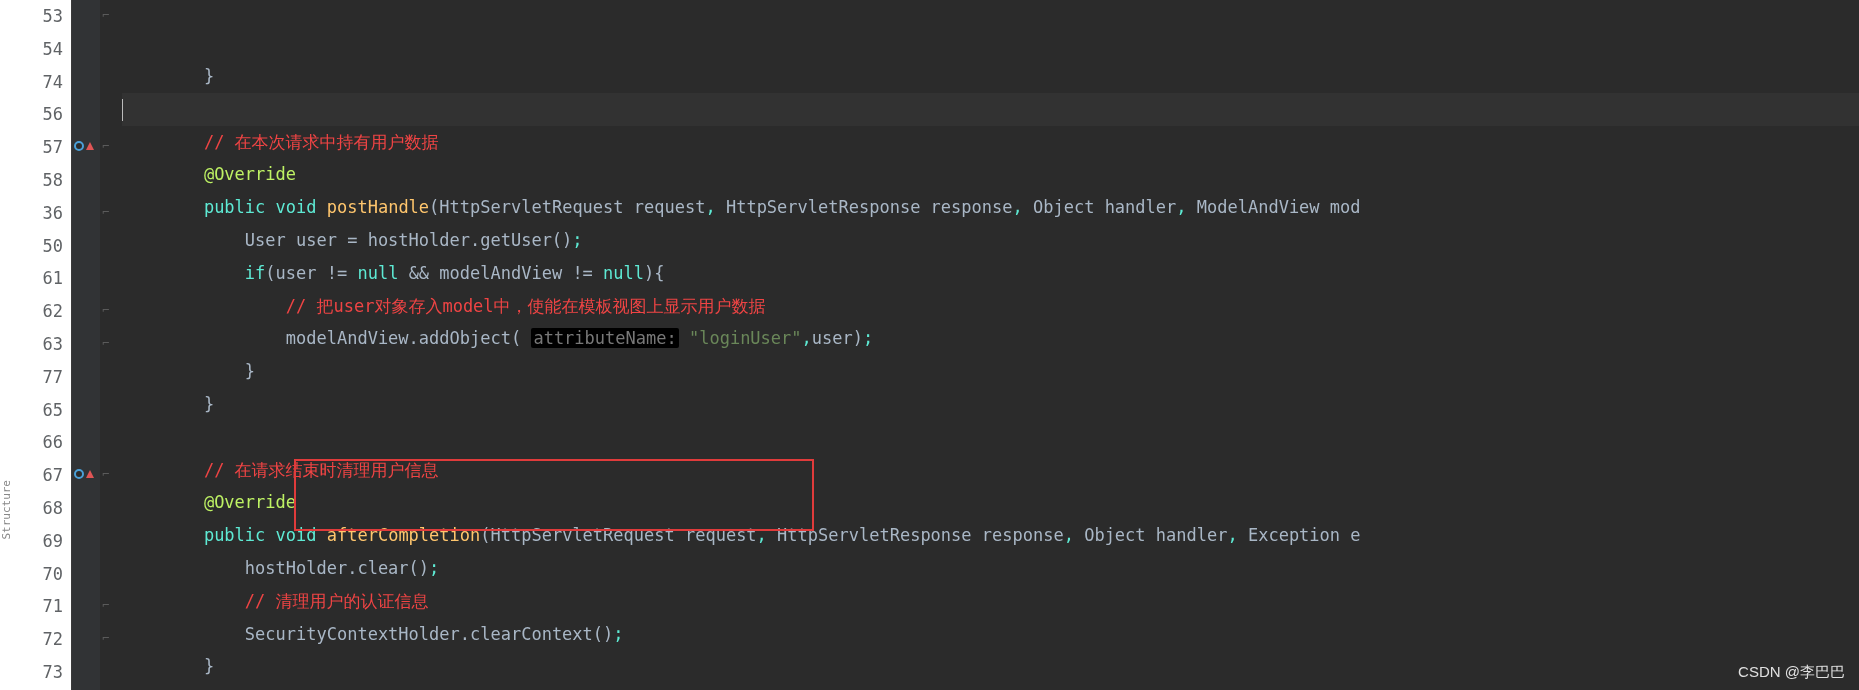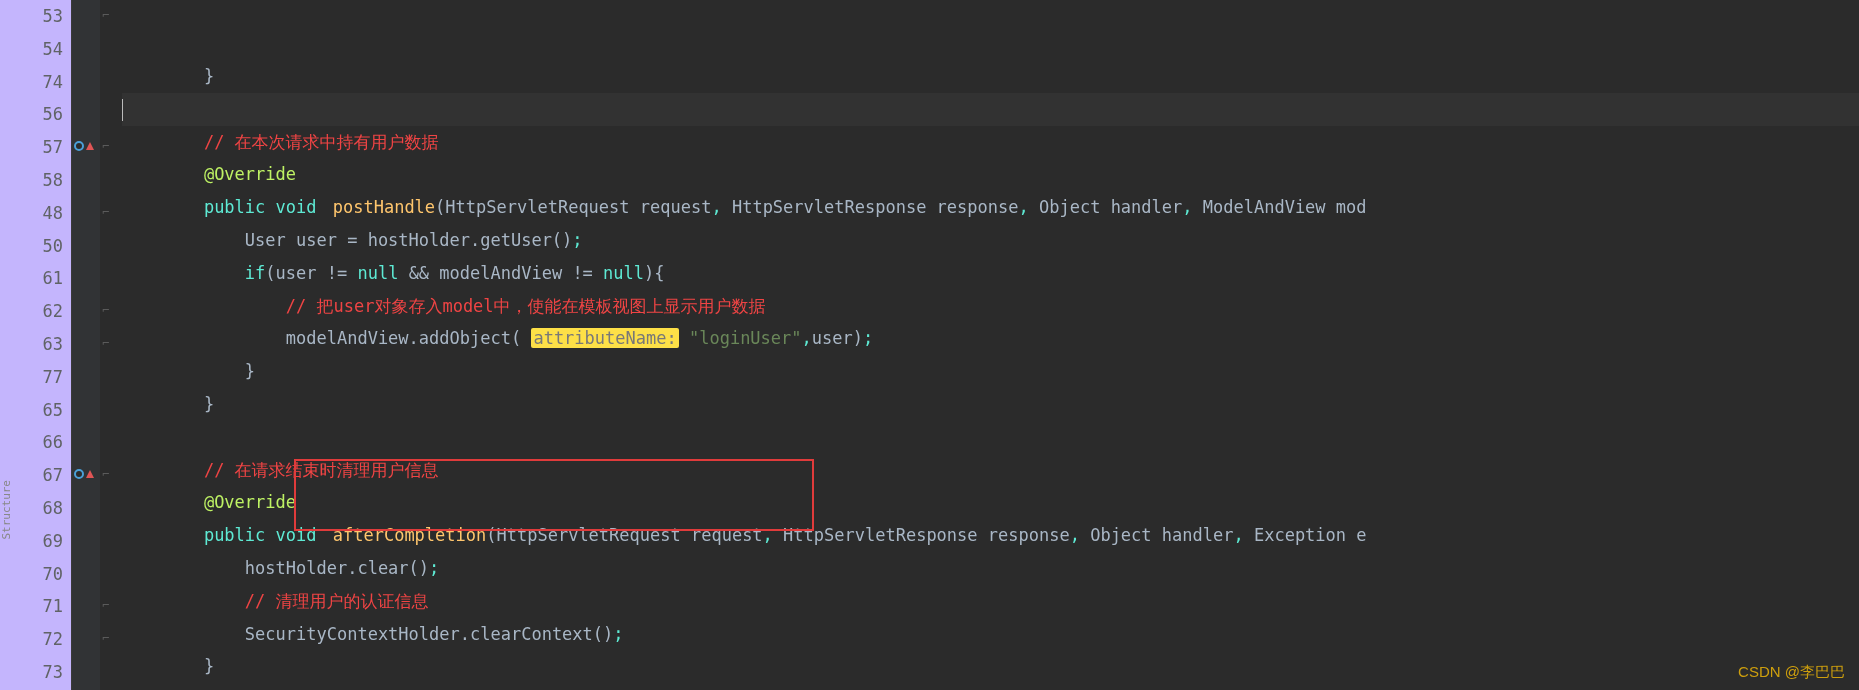--- a/index.html
+++ b/index.html
@@ -23,21 +23,21 @@
     bottom: 150px;
     width: 15px;
     color: #888;
     font-size: 11px;
     writing-mode: vertical-rl;
     transform: rotate(180deg);
     text-align: center;
   }
   .gutter {
     width: 72px;
-    background: #c4b5fd;
+    background: #ffffff;
     color: #606366;
     text-align: right;
     padding-right: 8px;
     user-select: none;
     flex-shrink: 0;
     border-right: 1px solid #3a3a3a;
   }
   .gutter-icons {
     width: 28px;
     background: #313335;
@@ -92,52 +92,52 @@
   }
   .caret {
     display: inline-block;
     width: 1px; height: 22px;
     background: #bbb;
     vertical-align: middle;
   }
   .cm { color: #ef4444; }
   .ann { color: #bef264; }
   .kw { color: #5eead4; }
-  .fn { color: #ffc66d; margin-left: 6px; }
+  .fn { color: #ffc66d; }
   .str { color: #6a8759; }
-  .hint { color: #787878; background: #fde047; padding: 0 2px; border-radius: 2px; }
+  .hint { color: #787878; background: #000000; padding: 0 2px; border-radius: 2px; }
   .it { }
   .redbox {
     position: absolute;
     border: 2px solid #e03b3b;
     pointer-events: none;
   }
   .watermark {
     position: absolute;
     right: 14px;
     bottom: 8px;
-    color: #eab308;
+    color: #ffffff;
     font-size: 15px;
     font-family: sans-serif;
     opacity: 0.85;
   }
 </style>
 </head>
 <body>
 
 <div class="editor">
   <div class="struct-tab">Structure</div>
   <div class="gutter" id="gutter">
       <div class="line">53</div>
       <div class="line">54</div>
       <div class="line">74</div>
       <div class="line">56</div>
       <div class="line">57</div>
       <div class="line">58</div>
-      <div class="line">48</div>
+      <div class="line">36</div>
       <div class="line">50</div>
       <div class="line">61</div>
       <div class="line">62</div>
       <div class="line">63</div>
       <div class="line">77</div>
       <div class="line">65</div>
       <div class="line">66</div>
       <div class="line">67</div>
       <div class="line">68</div>
       <div class="line">69</div>

